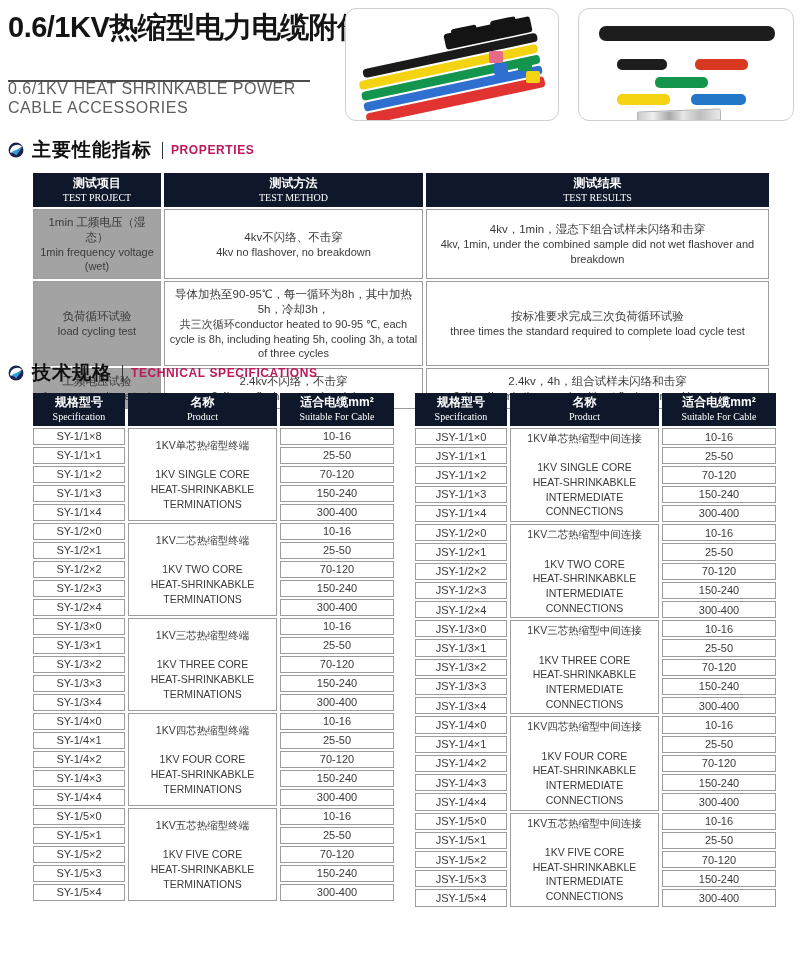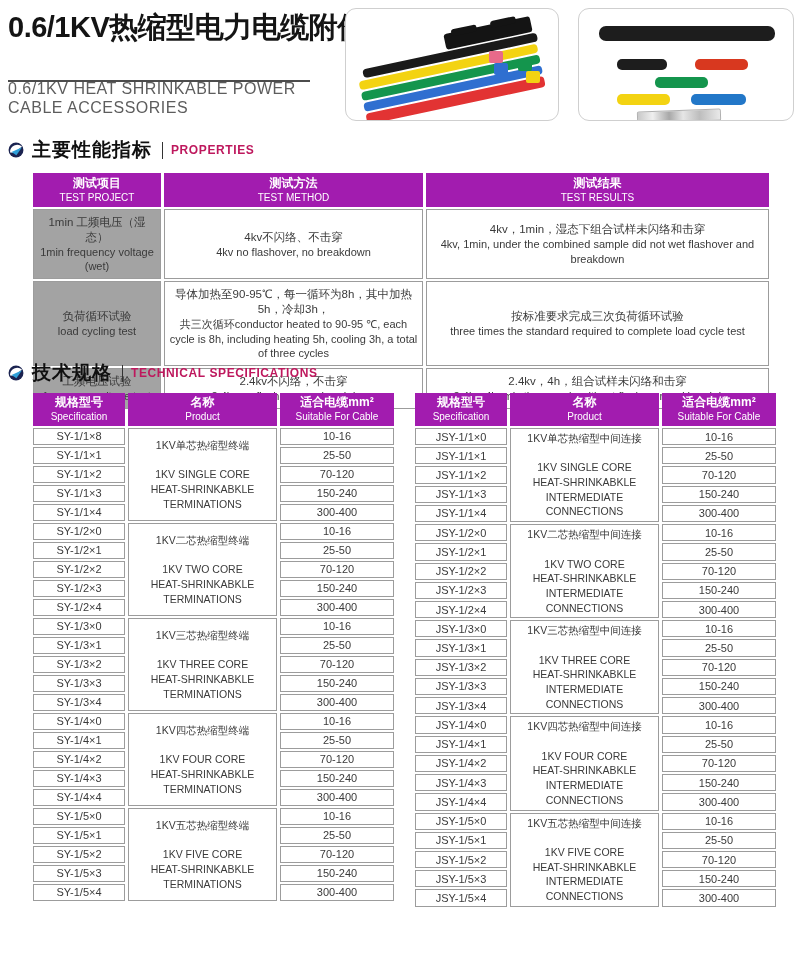--- a/index.html
+++ b/index.html
@@ -33,23 +33,23 @@
   .section-head { position:absolute; left:8px; display:flex; align-items:center; }
   #sec-properties { top:137px; }
   #sec-specs { top:360px; }
   .bullet { width:16px; height:16px; margin-right:8px; }
   .sec-zh { font-size:19px; font-weight:bold; color:#101010; letter-spacing:1px; }
   .sec-div { width:1px; height:17px; background:#333; margin:0 8px 0 10px; }
   .sec-en { font-size:12px; font-weight:bold; color:#be185d; letter-spacing:0.6px; }
 
   
   table { border-collapse:separate; border-spacing:3px 2px; }
-  th { background:#a21caf; color:#ffffff; font-weight:normal; vertical-align:middle; }
+  th { background:#0f172a; color:#ffffff; font-weight:normal; vertical-align:middle; }
   th .h-zh { display:block; font-size:12px; font-weight:bold; line-height:1.3; }
-  th .h-en { display:block; font-size:10px; line-height:1.25; }
+  th .h-en { display:block; font-size:10px; line-height:1.25;font-family:Liberation Serif, serif; }
   td { border:1px solid #9c9c9c; background:#ffffff; text-align:center; vertical-align:middle; color:#3a3a3a; }
 
   
   #props-table { position:absolute; left:30px; top:171px; width:742px; }
   #props-table th { height:34px; }
   #props-table td { font-size:11px; line-height:1.3; padding:5px 4px; }
   #props-table td.proj { background:#a3a3a3; }
   #props-table .c-zh { display:block; font-size:11.5px; }
   #props-table .c-en { display:block; font-size:11px; }
 

